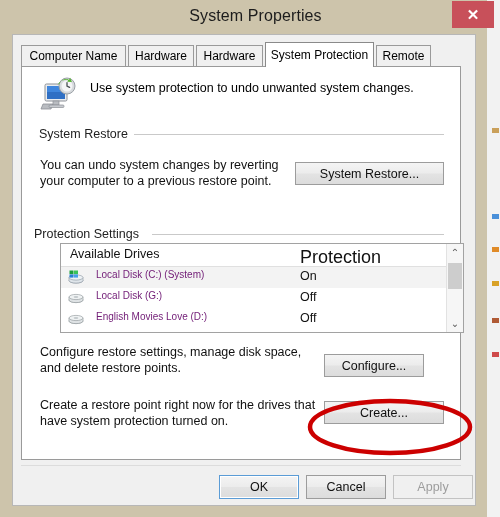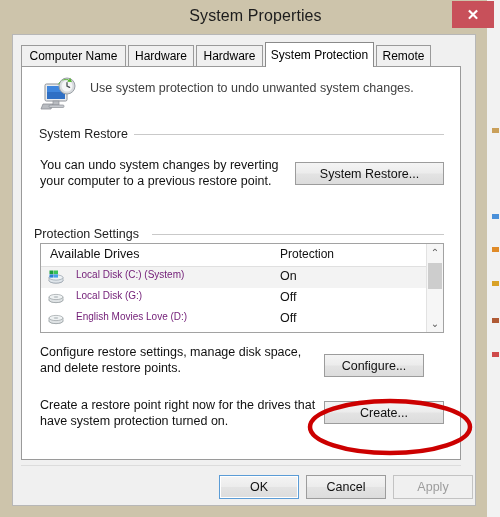--- a/index.html
+++ b/index.html
@@ -147,21 +147,21 @@
     left: 17px;
     top: 7px;
     width: 40px;
     height: 40px;
   }
   #banner-text {
     position: absolute;
     left: 68px;
     top: 14px;
     font-size: 12.5px;
-    color: #404040;
+    color: #000000;
   }
 
   
   .group-label {
     position: absolute;
     font-size: 12.5px;
     color: #222;
     background: #ffffff;
     padding-right: 6px;
     white-space: nowrap;
@@ -224,21 +224,21 @@
     position: absolute;
     left: 9px;
     top: 3px;
     font-size: 12.5px;
     color: #111;
   }
   .col-protection {
     position: absolute;
     left: 239px;
     top: 3px;
-    font-size: 12px;
+    font-size: 18px;
     color: #111;
   }
   .row {
     position: relative;
     height: 21px;
     overflow: hidden;
   }
   .row.selected {
     background: #f3f3f3;
   }
@@ -370,21 +370,21 @@
 
       <div class="group-label" style="left:17px;top:60px;">System Restore</div>
       <div class="group-rule" style="left:112px;top:67px;width:310px;"></div>
 
       <div class="body-text" style="left:18px;top:90px;width:250px;">You can undo system changes by reverting your computer to a previous restore point.</div>
       <div class="btn" style="left:273px;top:95px;width:149px;height:23px;line-height:22px;">System Restore...</div>
 
       <div class="group-label" style="left:12px;top:160px;">Protection Settings</div>
       <div class="group-rule" style="left:130px;top:167px;width:292px;"></div>
 
-      <div id="drive-list" style="top:176px;">
+      <div id="drive-list" style="top:176px;margin-left:20px;">
         <div id="list-header">
           <div class="col-drives">Available Drives</div>
           <div class="col-protection">Protection</div>
         </div>
 
         <div class="row selected">
           <span class="drive-icon">
             <svg width="16" height="15" viewBox="0 0 16 15">
               <ellipse cx="8" cy="10.5" rx="7" ry="2.6" fill="#cfd6dd" stroke="#97a1ab" stroke-width="0.7"></ellipse>
               <path d="M1 7.5 L1 10.5 a7 2.6 0 0 0 14 0 L15 7.5 Z" fill="#dfe5ea" stroke="#97a1ab" stroke-width="0.7"></path>

